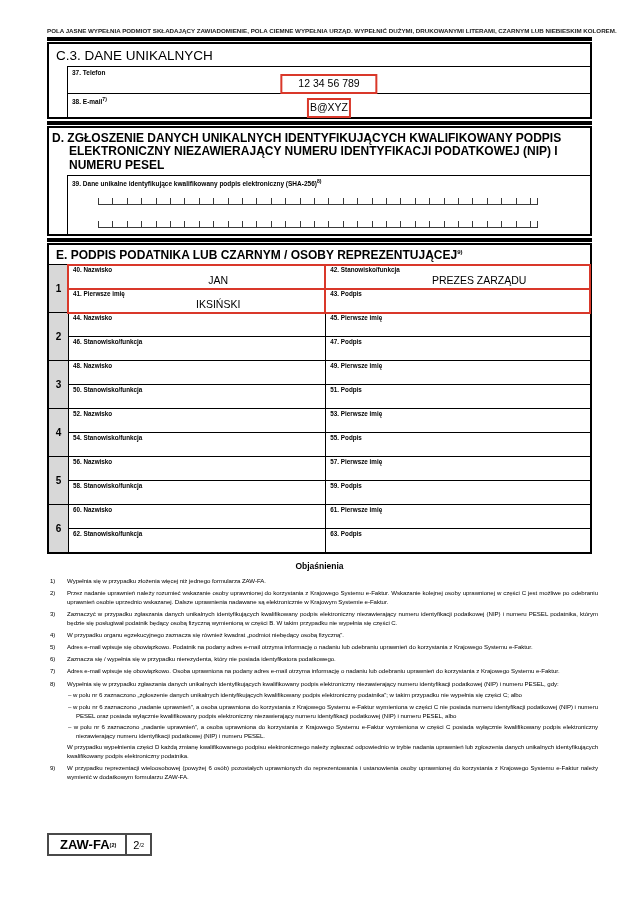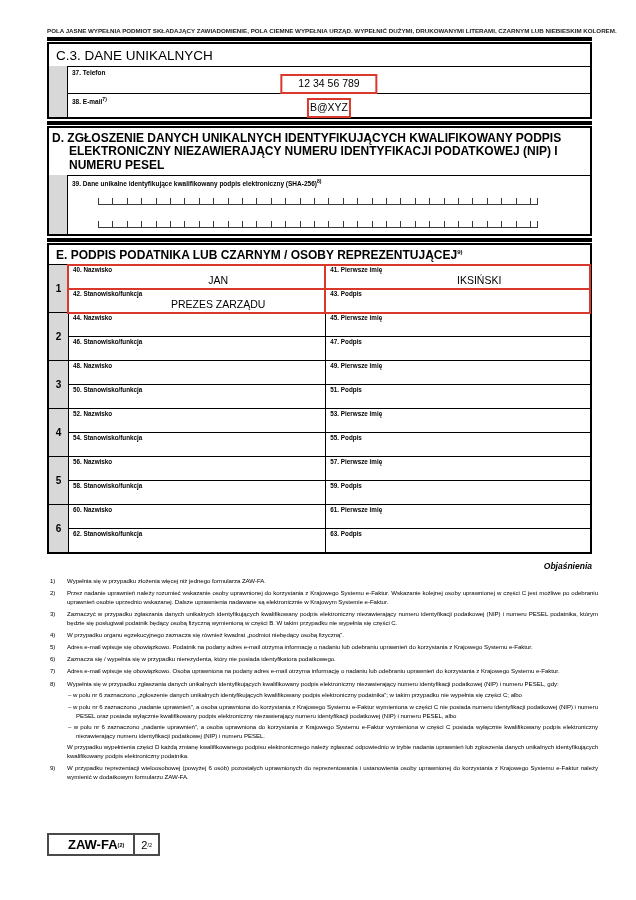--- a/index.html
+++ b/index.html
@@ -7,21 +7,21 @@
   .content{position:absolute;left:47px;top:0;width:545px;}
   .top-note{margin-top:27px;font-size:6.2px;letter-spacing:0;text-align:center;white-space:nowrap;font-weight:bold;color:#222;}
   .bar{height:4px;background:#000;}
   .bar1{margin-top:3px;}
   .bar2{margin-top:2px;margin-bottom:1px;}
   .sec{border:2px solid #000;background:#fff;margin-top:1px;}
   .sec-title{font-size:13.5px;padding:4px 7px 3px 7px;}
   .sec-title-bold{font-weight:bold;font-size:12px;line-height:1.12;padding:4px 6px 3px 20px;text-indent:-17px;}
   .sec-title-e{font-weight:bold;font-size:12px;padding:3px 7px 2px 7px;}
   sup{font-size:6px;}
-  .sec-body{display:flex;}
+  .sec-body{display:flex;align-items:center;}
   .gutter{width:18px;background:#d8d8d8;flex:0 0 18px;}
   .fieldbox{flex:1;border-left:1px solid #000;border-top:1px solid #000;}
   .f-row{position:relative;border-bottom:1px solid #000;}
   .f-row:last-child{border-bottom:none;}
   .f-row-37{height:26px;}
   .f-row-38{height:23px;}
   .f-label{font-size:6.5px;font-weight:bold;padding:2px 0 0 4px;}
   .f-label sup{font-size:5px;}
   .value-box{position:absolute;left:50%;transform:translateX(-50%);bottom:-1px;border:2px solid #d9382a;font-size:10.5px;white-space:nowrap;line-height:15px;height:16px;background:transparent;}
   .vb-37{padding:0 16px;}
@@ -35,29 +35,29 @@
   .erow{display:flex;}
   .enum{flex:0 0 19px;background:#d8d8d8;border-bottom:1px solid #000;display:flex;align-items:center;justify-content:center;font-weight:bold;font-size:10px;}
   .erow:last-child .enum{border-bottom:none;}
   .ecells{flex:1;display:grid;grid-template-columns:49.3% 1fr;}
   .ecell{height:22px;border-left:1px solid #000;border-bottom:1px solid #000;position:relative;padding:1px 0 0 4px;box-sizing:content-box;}
   .erow:last-child .ecell-b{border-bottom:none;}
   .lbl{font-size:6.3px;font-weight:bold;}
   .val{position:absolute;left:0;right:0;bottom:2px;text-align:center;font-size:10.5px;padding-left:42px;}
   .hl{outline:2px solid #d9382a;outline-offset:-1px;z-index:2;}
   
-  .expl-title{text-align:right;font-weight:bold;font-size:8.5px;margin:7px 0 6px 0;font-style:italic;}
+  .expl-title{text-align:center;font-weight:bold;font-size:8.5px;margin:7px 0 6px 0;}
   .notes{font-size:6.1px;line-height:1.42;letter-spacing:-0.05px;text-align:justify;width:551px;}
   .note{display:flex;margin-bottom:3.5px;}
   .note-num{flex:0 0 20px;padding-left:3px;box-sizing:border-box;}
   .note-body{flex:1;}
   .sub{margin-top:3px;padding-left:9px;text-indent:-8px;}
   .tail{margin-top:3px;}
   
-  .footer{position:absolute;left:47px;top:833px;display:flex;border:2px solid #4a4a4a;height:19px;background:#fff;padding-left:8px;}
+  .footer{position:absolute;left:47px;top:833px;display:flex;border:2px solid #4a4a4a;height:19px;background:#fff;}
   .fz{padding:0 9px 0 11px;font-weight:bold;font-size:13px;display:flex;align-items:center;border-right:2px solid #4a4a4a;}
   .fz sub{font-size:5.5px;font-weight:bold;}
   .fp{padding:0 6px;font-size:11px;display:flex;align-items:center;}
   .fp sub{font-size:5.5px;}
 </style>
 </head>
 <body>
 
 <div class="content">
 
@@ -101,27 +101,27 @@
     <div class="sec-title-e"><span>E.</span> <span>PODPIS PODATNIKA LUB CZARNYM / OSOBY REPREZENTUJĄCEJ</span><sup>9)</sup></div>
     <div class="etable">
 
       <div class="erow">
         <div class="enum">1</div>
         <div class="ecells">
           <div class="ecell hl">
               <div class="lbl">40. Nazwisko</div>
               <div class="val">JAN</div>
             </div>
+          <div class="ecell ecell-b hl">
+              <div class="lbl">42. Stanowisko/funkcja</div>
+              <div class="val">PREZES ZARZĄDU</div>
+            </div>
           <div class="ecell hl">
               <div class="lbl">41. Pierwsze imię</div>
               <div class="val">IKSIŃSKI</div>
-            </div>
-          <div class="ecell ecell-b hl">
-              <div class="lbl">42. Stanowisko/funkcja</div>
-              <div class="val">PREZES ZARZĄDU</div>
             </div>
           <div class="ecell ecell-b hl">
               <div class="lbl">43. Podpis</div>
               <div class="val"></div>
             </div>
         </div>
       </div>
 
       <div class="erow">
         <div class="enum">2</div>

